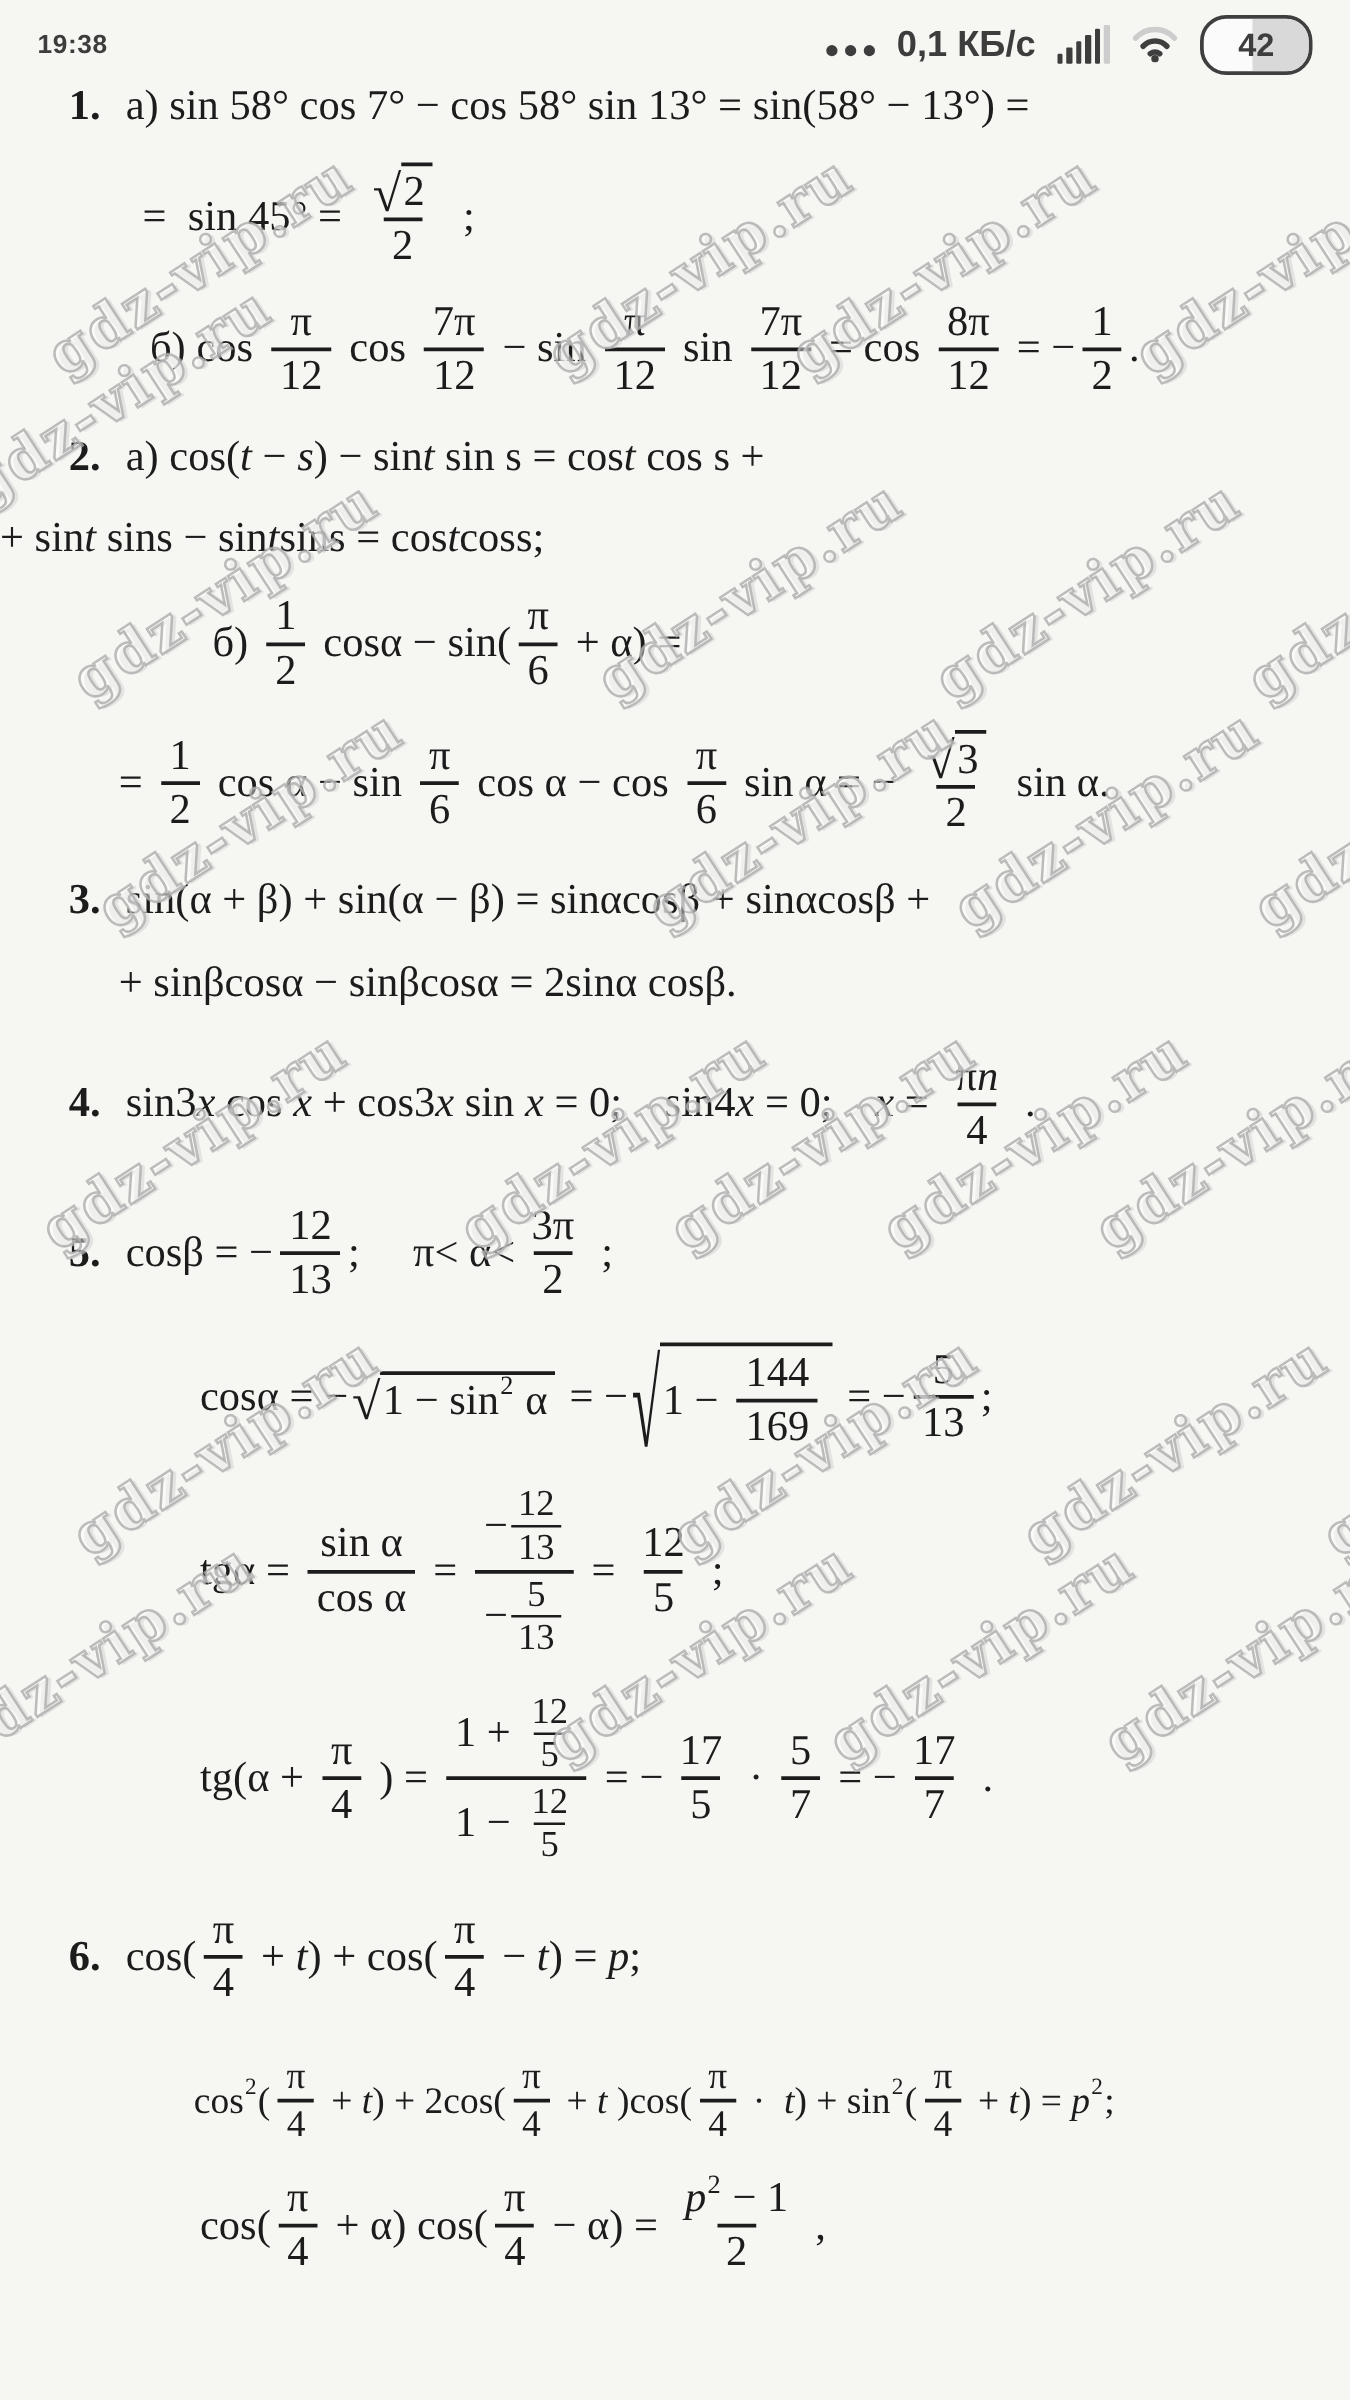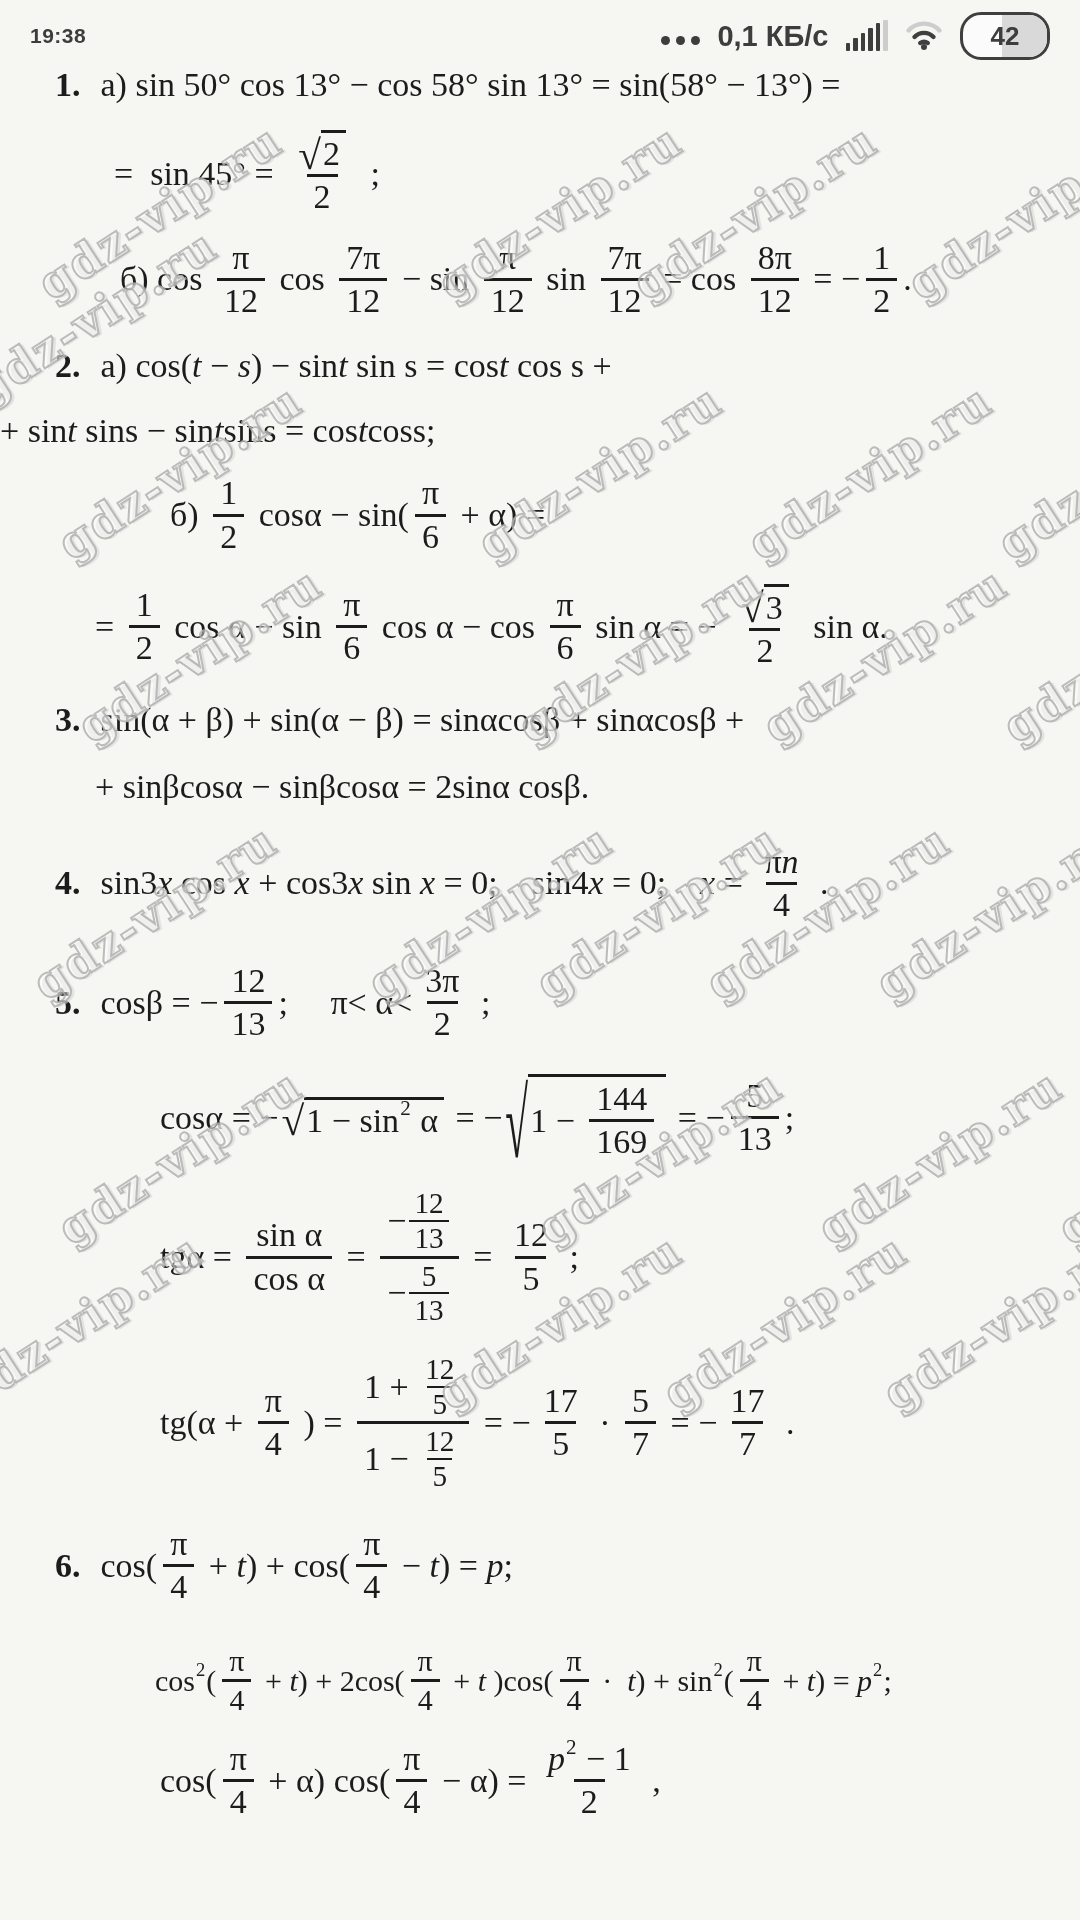--- a/index.html
+++ b/index.html
@@ -88,21 +88,21 @@
       </svg>
     </span>
     <span class="batt">
       <span class="fill"></span>
       <span class="pct">42</span>
     </span>
   </div>
 </div>
 
 <div class="content" id="doc">
-    <div class="line" style="margin-top: 2px; padding-left: 55px;"><span class="num">1.</span><span>а) sin 50° cos 13° − cos 58° sin 13° = sin(58° − 13°) =</span></div>
+    <div class="line" style="margin-top: 2px; padding-left: 55px;"><span class="num">1.</span><span>а) sin 58° cos 7° − cos 58° sin 13° = sin(58° − 13°) =</span></div>
     <div class="line" style="margin-top: 26px; padding-left: 114px;"><span>=  sin 45° = </span><span class="fr"><span class="n"><span class="sqrt"><span class="tick">√</span><span class="body"><span>2</span></span></span></span><span class="d"><span>2</span></span></span><span> ;</span></div>
     <div class="line" style="margin-top: 20px; padding-left: 120px;"><span>б) cos </span><span class="fr"><span class="n"><span>π</span></span><span class="d"><span>12</span></span></span><span> cos </span><span class="fr"><span class="n"><span>7π</span></span><span class="d"><span>12</span></span></span><span> − sin </span><span class="fr"><span class="n"><span>π</span></span><span class="d"><span>12</span></span></span><span> sin </span><span class="fr"><span class="n"><span>7π</span></span><span class="d"><span>12</span></span></span><span> = cos </span><span class="fr"><span class="n"><span>8π</span></span><span class="d"><span>12</span></span></span><span> = −</span><span class="fr"><span class="n"><span>1</span></span><span class="d"><span>2</span></span></span><span>.</span></div>
     <div class="line" style="margin-top: 26px; padding-left: 55px;"><span class="num">2.</span><span>а) cos(</span><span class="it">t</span><span> − </span><span class="it">s</span><span>) − sin</span><span class="it">t</span><span> sin s = cos</span><span class="it">t</span><span> cos s +</span></div>
     <div class="line" style="margin-top: 28px; "><span>+ sin</span><span class="it">t</span><span> sins − sin</span><span class="it">t</span><span>sins = cos</span><span class="it">t</span><span>coss;</span></div>
     <div class="line" style="margin-top: 24px; padding-left: 170px;"><span>б) </span><span class="fr"><span class="n"><span>1</span></span><span class="d"><span>2</span></span></span><span> cosα − sin(</span><span class="fr"><span class="n"><span>π</span></span><span class="d"><span>6</span></span></span><span> + α) =</span></div>
     <div class="line" style="margin-top: 26px; padding-left: 95px;"><span>= </span><span class="fr"><span class="n"><span>1</span></span><span class="d"><span>2</span></span></span><span> cos α − sin </span><span class="fr"><span class="n"><span>π</span></span><span class="d"><span>6</span></span></span><span> cos α − cos </span><span class="fr"><span class="n"><span>π</span></span><span class="d"><span>6</span></span></span><span> sin α = − </span><span class="fr"><span class="n"><span class="sqrt"><span class="tick">√</span><span class="body"><span>3</span></span></span></span><span class="d"><span>2</span></span></span><span> sin α.</span></div>
     <div class="line" style="margin-top: 30px; padding-left: 55px;"><span class="num">3.</span><span>sin(α + β) + sin(α − β) = sinαcosβ + sinαcosβ +</span></div>
     <div class="line" style="margin-top: 30px; padding-left: 95px;"><span>+ sinβcosα − sinβcosα = 2sinα cosβ.</span></div>
     <div class="line" style="margin-top: 36px; padding-left: 55px;"><span class="num">4.</span><span>sin3</span><span class="it">x</span><span> cos </span><span class="it">x</span><span> + cos3</span><span class="it">x</span><span> sin </span><span class="it">x</span><span> = 0;    sin4</span><span class="it">x</span><span> = 0;    </span><span class="it">x</span><span> = </span><span class="fr"><span class="n"><span>π</span><span class="it">n</span></span><span class="d"><span>4</span></span></span><span> .</span></div>
     <div class="line" style="margin-top: 36px; padding-left: 55px;"><span class="num">5.</span><span>cosβ = −</span><span class="fr"><span class="n"><span>12</span></span><span class="d"><span>13</span></span></span><span>;     π&lt; α&lt;</span><span class="fr"><span class="n"><span>3π</span></span><span class="d"><span>2</span></span></span><span> ;</span></div>

